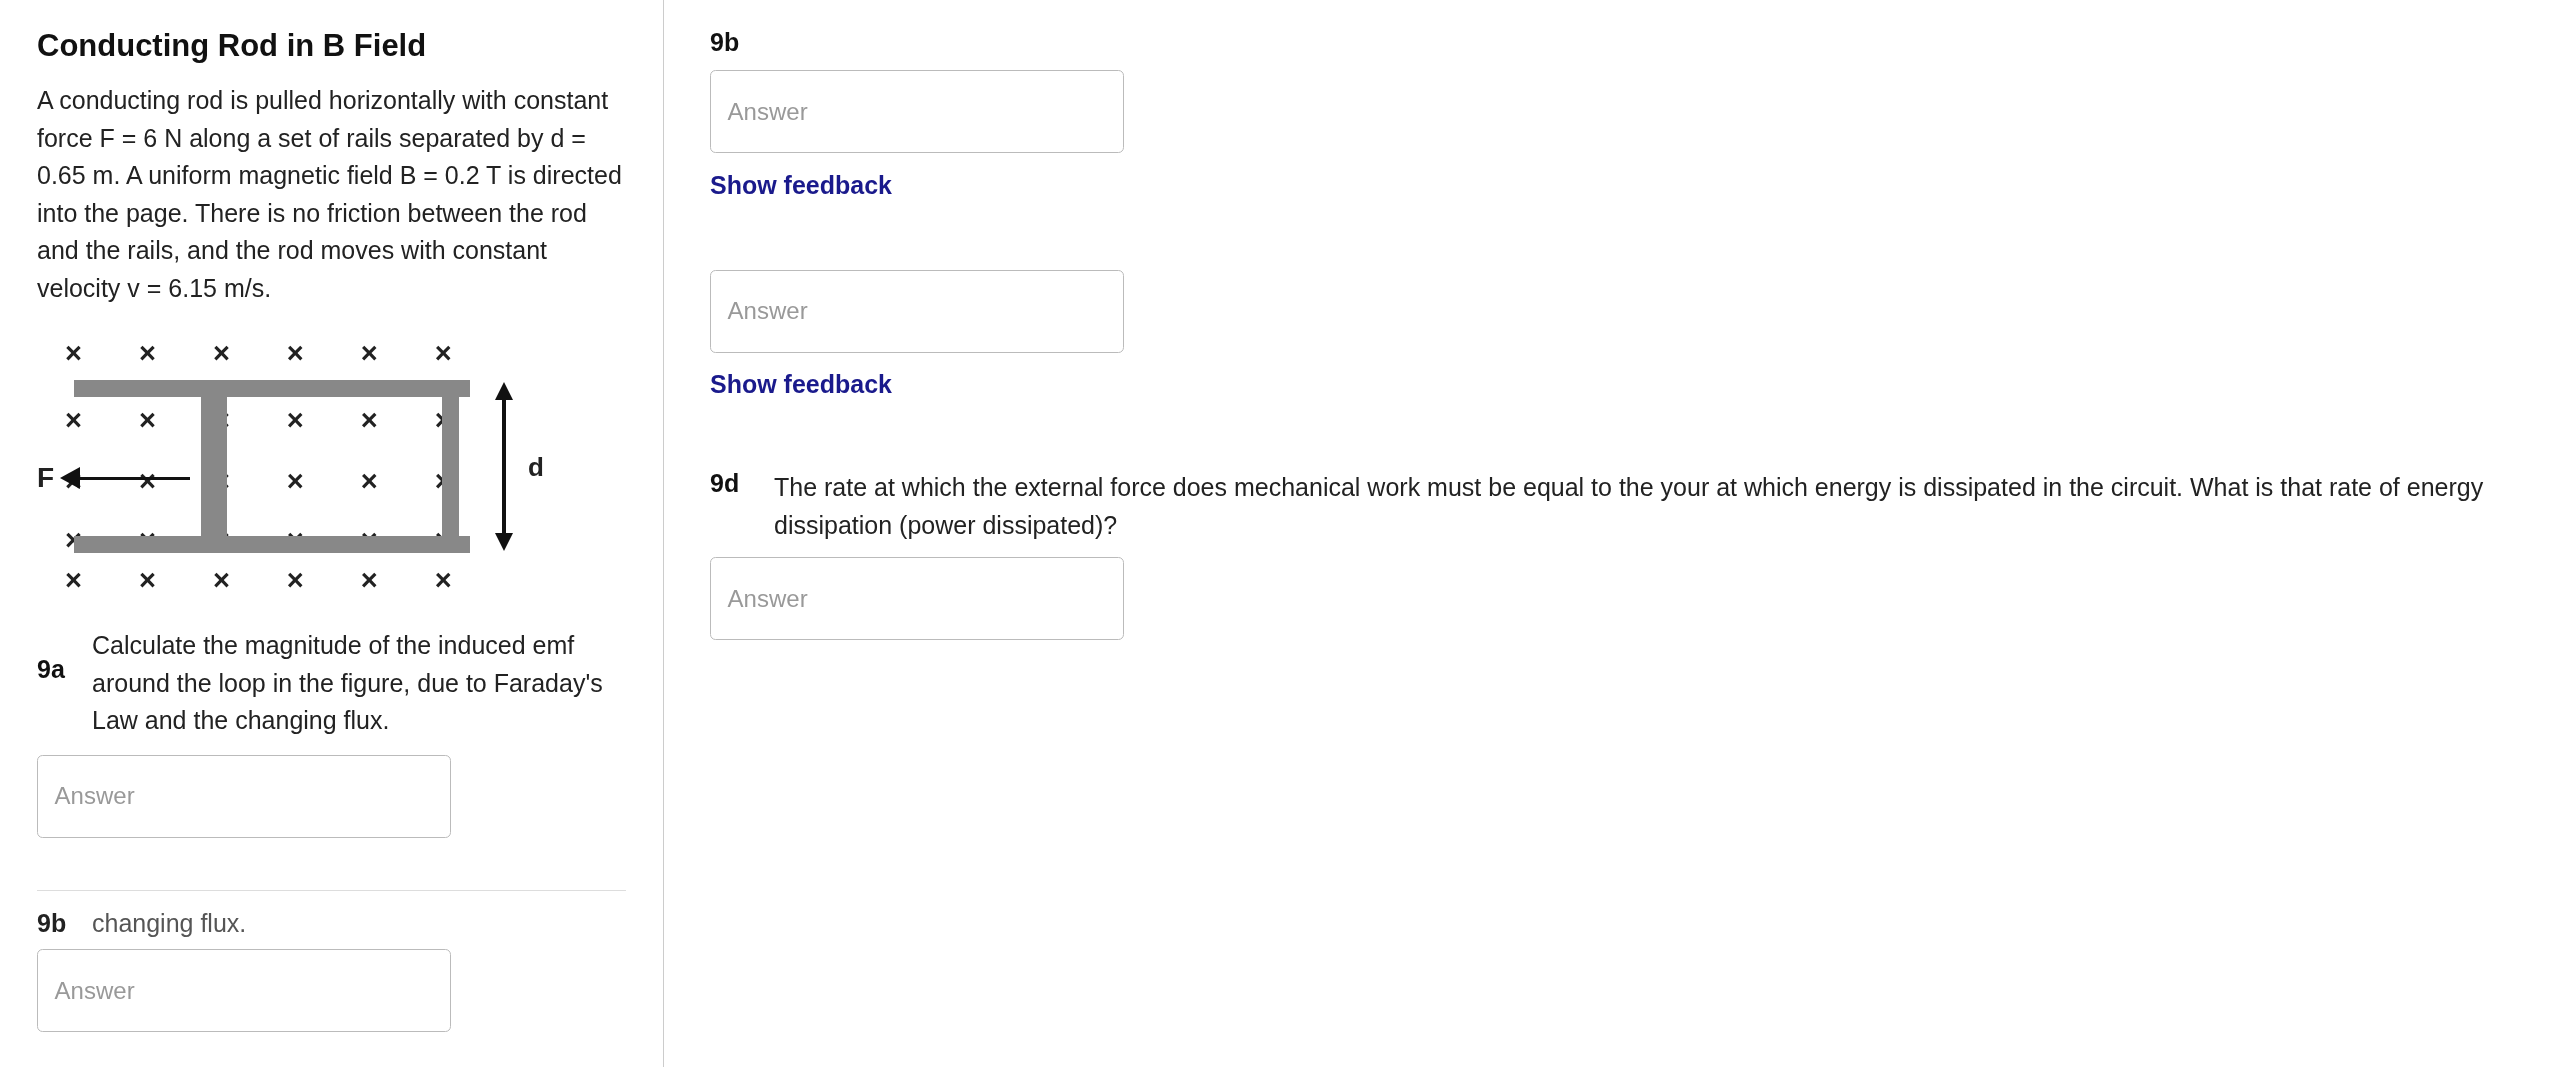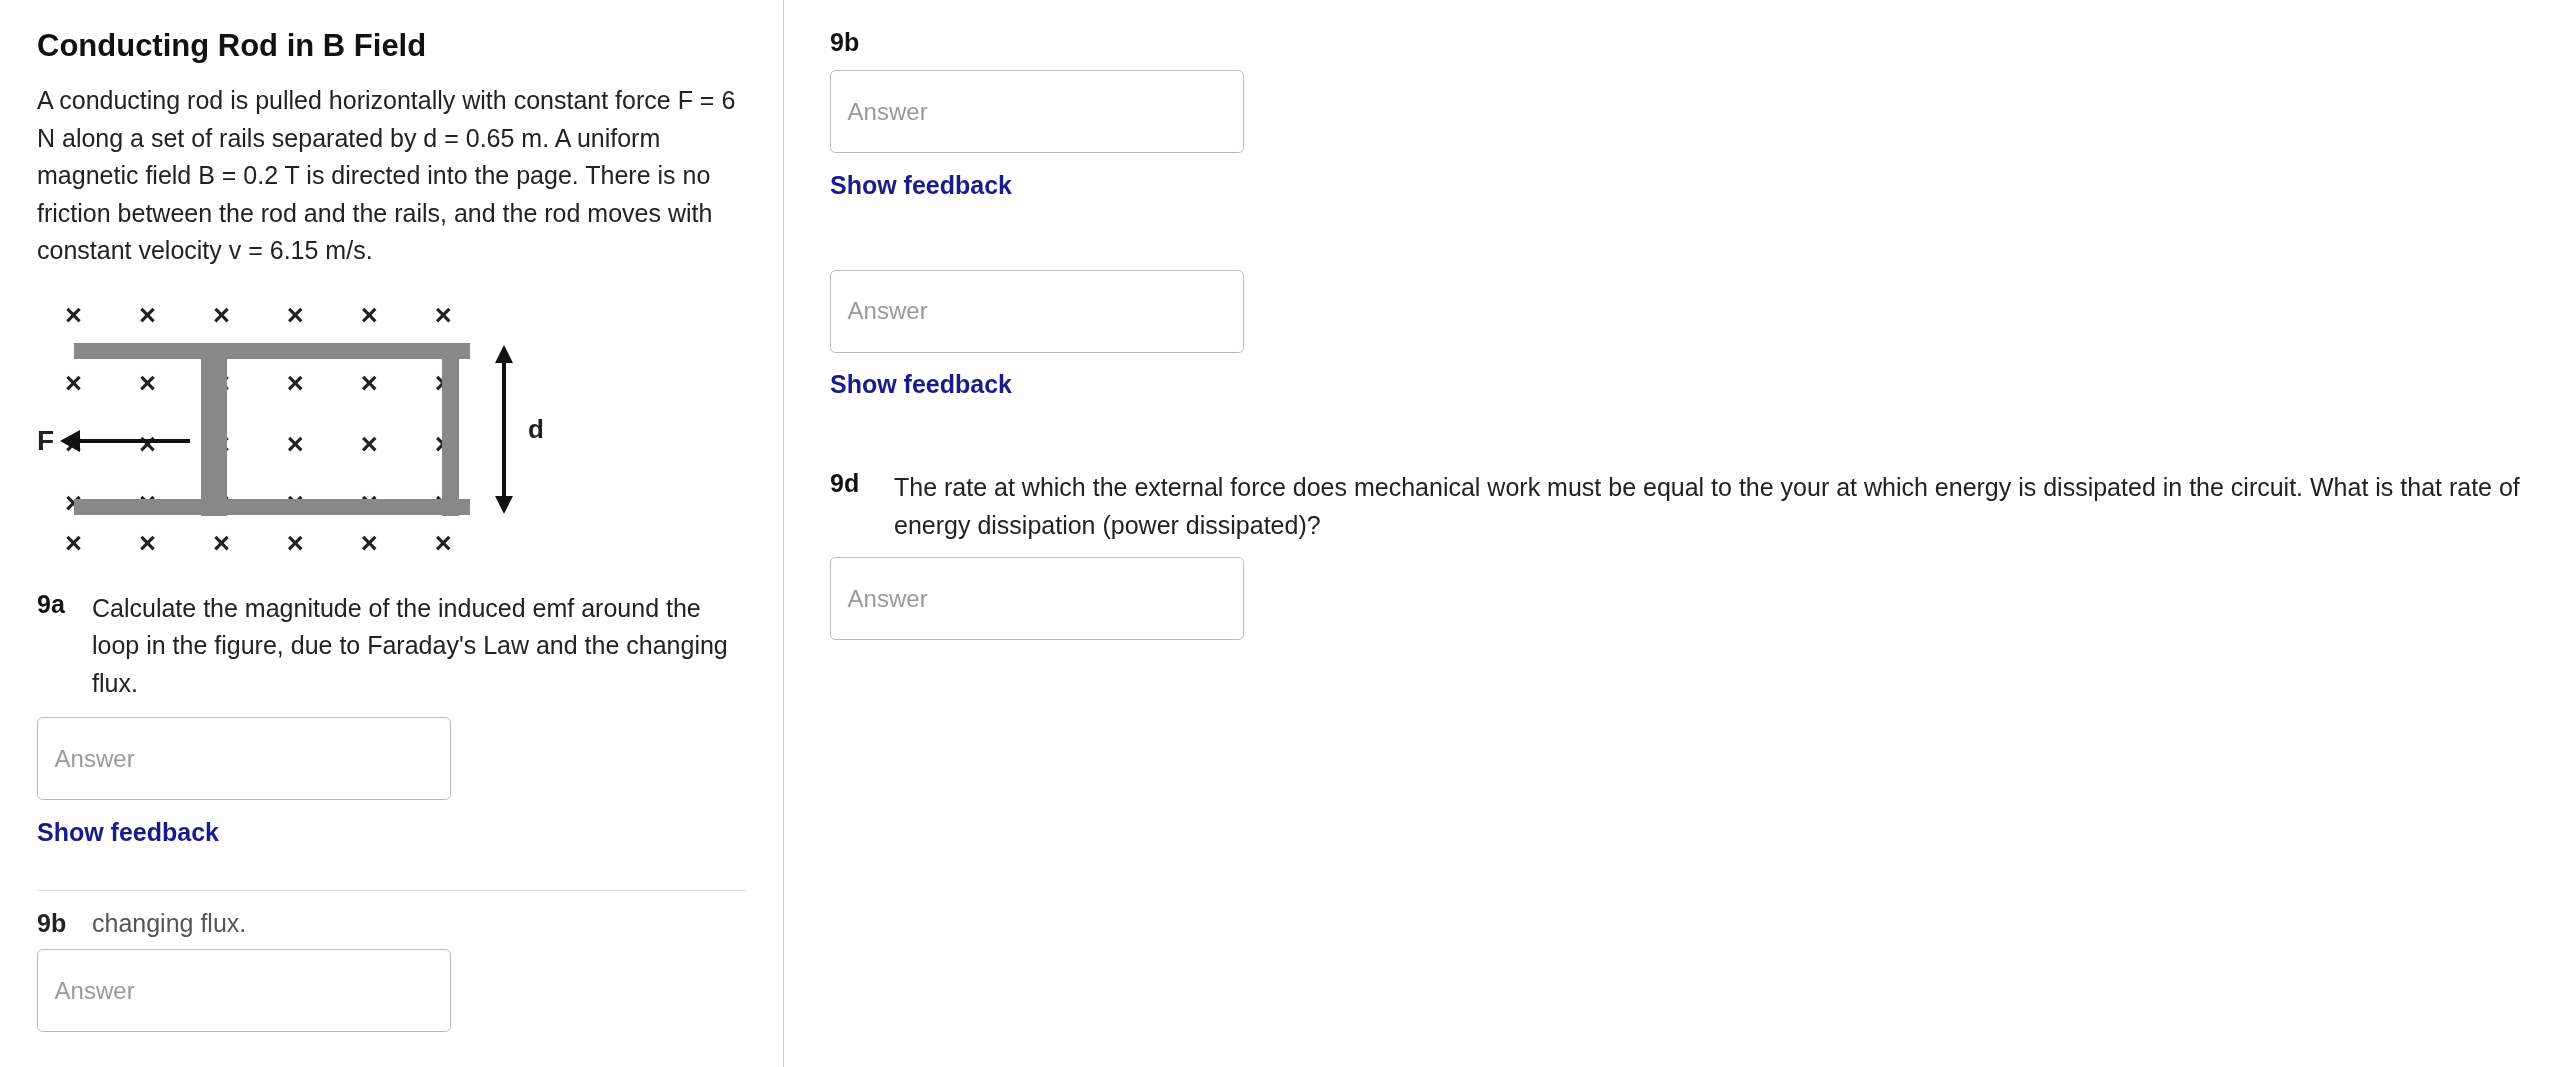--- a/index.html
+++ b/index.html
@@ -7,21 +7,21 @@
       font-family: Arial, sans-serif;
       font-size: 26px;
       color: #222;
       background: #fff;
       display: flex;
       width: 2576px;
       min-height: 1067px;
     }
 
     .left-panel {
-      width: 784px;
+      width: 664px;
       padding: 28px 37px;
       border-right: 0.9px solid #ccc;
       overflow: hidden;
       position: relative;
     }
 
     .right-panel {
       flex: 1;
       padding: 28px 46px;
       overflow: hidden;
@@ -112,20 +112,21 @@
     .question-content {
       display: flex;
       margin-bottom: 14.7px;
     }
 
     .q-num {
       min-width: 55px;
       font-size: 25px;
       font-weight: bold;
       color: #111;
+      margin-top: 28px;
     }
 
     .q-text {
       font-size: 25px;
       line-height: 1.5;
       color: #222;
     }
 
     .answer-box {
       width: 414px;

